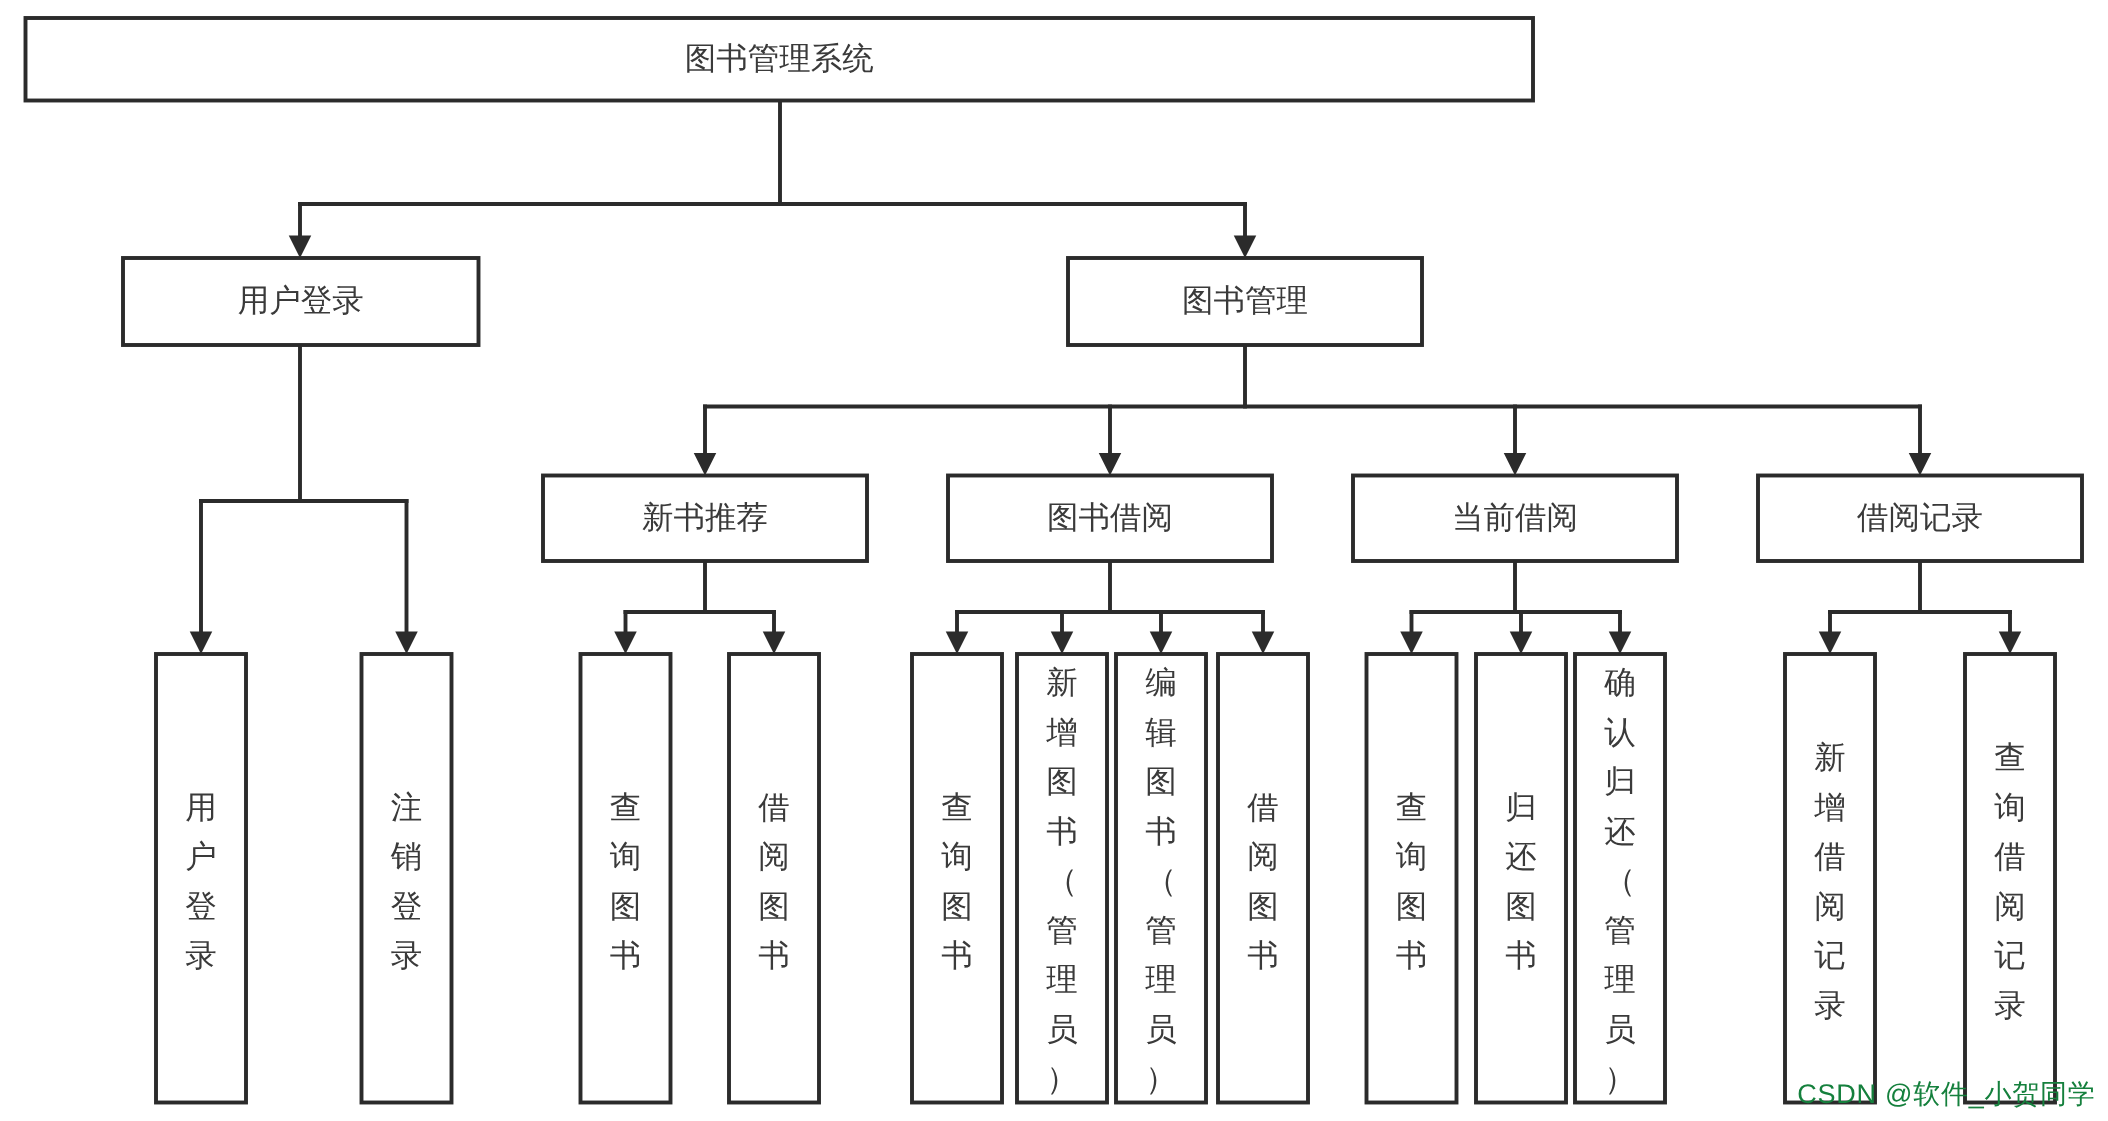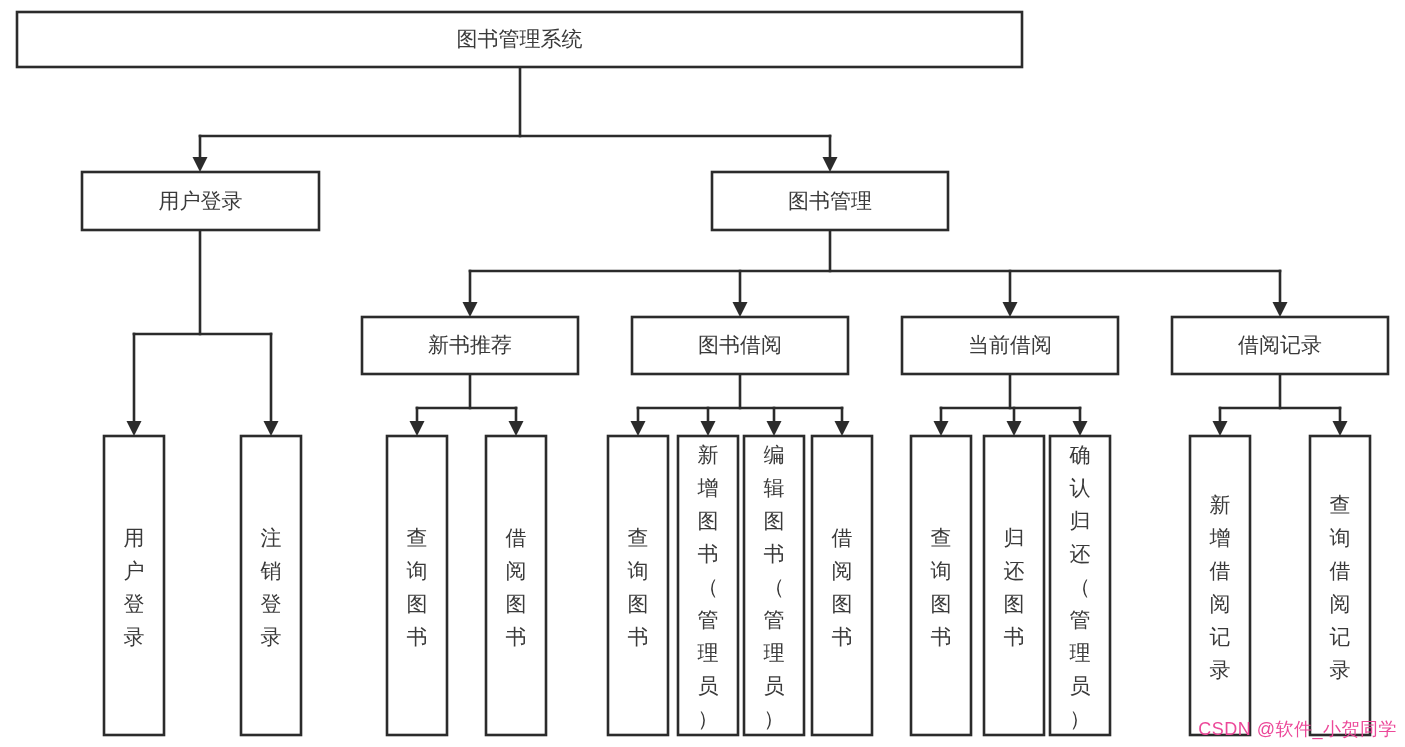--- a/index.html
+++ b/index.html
@@ -54,21 +54,21 @@
     font-family: "Liberation Sans", "DejaVu Sans", sans-serif;
     font-size: 21px;
     text-anchor: middle;
   }
   .watermark-text {
     position: absolute;
     right: 8px;
     bottom: 6px;
     font-family: "Liberation Sans", "DejaVu Sans", sans-serif;
     font-size: 18px;
-    color: #ec4899;
+    color: #15803d;
     letter-spacing: 0.5px;
     white-space: nowrap;
     pointer-events: none;
   }
 </style>
 </head>
 <body>
 
 <div id="diagram-root">
   <svg id="tree-svg" viewBox="0 0 1405 747">

